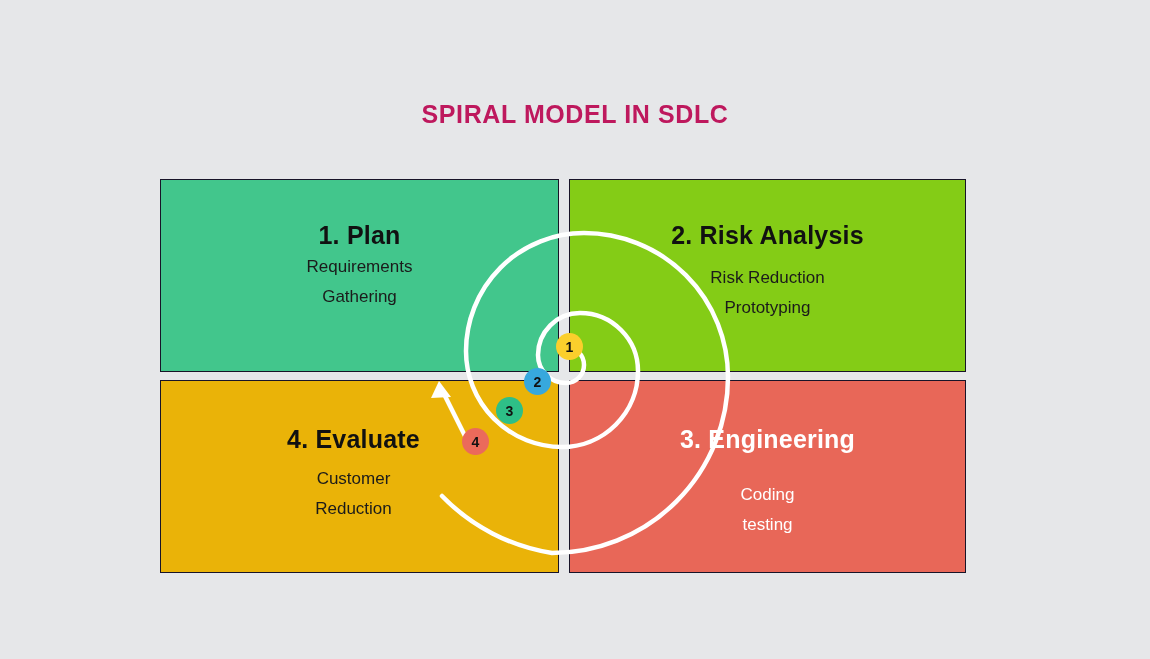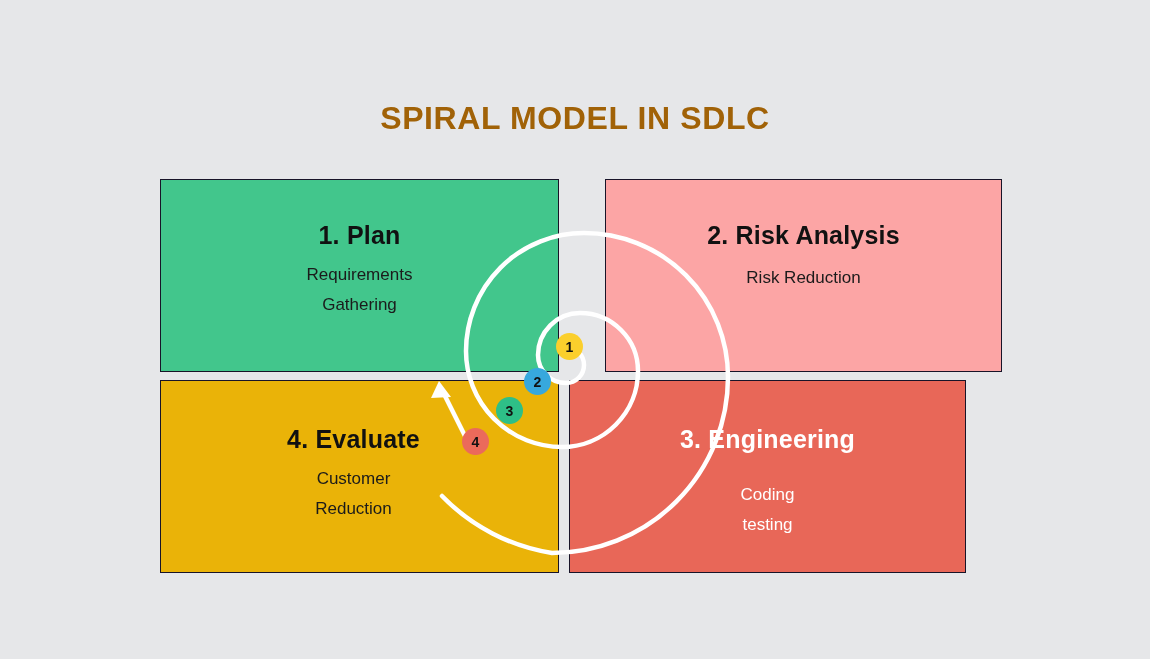--- a/index.html
+++ b/index.html
@@ -17,24 +17,24 @@
     position: relative;
     width: 1150px;
     height: 659px;
   }
   .page-title {
     position: absolute;
     left: 0;
     top: 100px;
     width: 1150px;
     text-align: center;
-    font-size: 32px;
+    font-size: 25px;
     font-weight: bold;
     letter-spacing: 0.6px;
-    color: #a16207;
+    color: #be185d;
     font-family: "Liberation Sans", sans-serif;
   }
 
   
   .grid {
     position: absolute;
     left: 160px;
     top: 179px;
     width: 806px;
     height: 394px;
@@ -42,21 +42,21 @@
   .quad {
     position: absolute;
     box-sizing: border-box;
     border: 1.5px solid #181428;
     display: flex;
     flex-direction: column;
     align-items: center;
     overflow: hidden;
   }
   .quad.q1 { left: 0;     top: 0;     width: 399px; height: 193px; background: #42c68c; }
-  .quad.q2 { left: 409px; top: 0;     width: 397px; height: 193px; background: #fca5a5; margin-left: 36px; }
+  .quad.q2 { left: 409px; top: 0;     width: 397px; height: 193px; background: #84cc16; }
   .quad.q4 { left: 0;     top: 201px; width: 399px; height: 193px; background: #eab308; }
   .quad.q3 { left: 409px; top: 201px; width: 397px; height: 193px; background: #e86758; }
 
   .quad-heading {
     font-size: 25px;
     font-weight: bold;
     color: #111111;
     letter-spacing: 0.2px;
     white-space: nowrap;
   }
@@ -74,21 +74,21 @@
   .q1 .text-block { margin-top: 41px; }
   .q2 .text-block { margin-top: 41px; }
   .q4 .text-block { margin-top: 44px; }
   .q3 .text-block { margin-top: 44px; }
 
   .text-block { display: flex; flex-direction: column; align-items: center; }
   .q1 .text-block { transform: translateX(0px); }
   .q2 .text-block { transform: translateX(0px); }
   .q4 .text-block { transform: translateX(-6px); }
   .q3 .text-block { transform: translateX(0px); }
-  .q1 .quad-sub { margin-top: 10px; }
+  .q1 .quad-sub { margin-top: 2px; }
   .q2 .quad-sub { margin-top: 13px; }
   .q4 .quad-sub { margin-top: 10px; text-align: center; }
   .q3 .quad-sub { margin-top: 26px; }
 
   
   .spiral-layer {
     position: absolute;
     left: 0;
     top: 0;
     width: 1150px;
@@ -132,20 +132,21 @@
           <div>Gathering</div>
         </div>
       </div>
     </div>
 
     <div class="quad q2">
       <div class="text-block">
         <div class="quad-heading">2. Risk Analysis</div>
         <div class="quad-sub">
           <div>Risk Reduction</div>
+          <div>Prototyping</div>
         </div>
       </div>
     </div>
 
     <div class="quad q4">
       <div class="text-block">
         <div class="quad-heading">4. Evaluate</div>
         <div class="quad-sub">
           <div>Customer</div>
           <div>Reduction</div>

